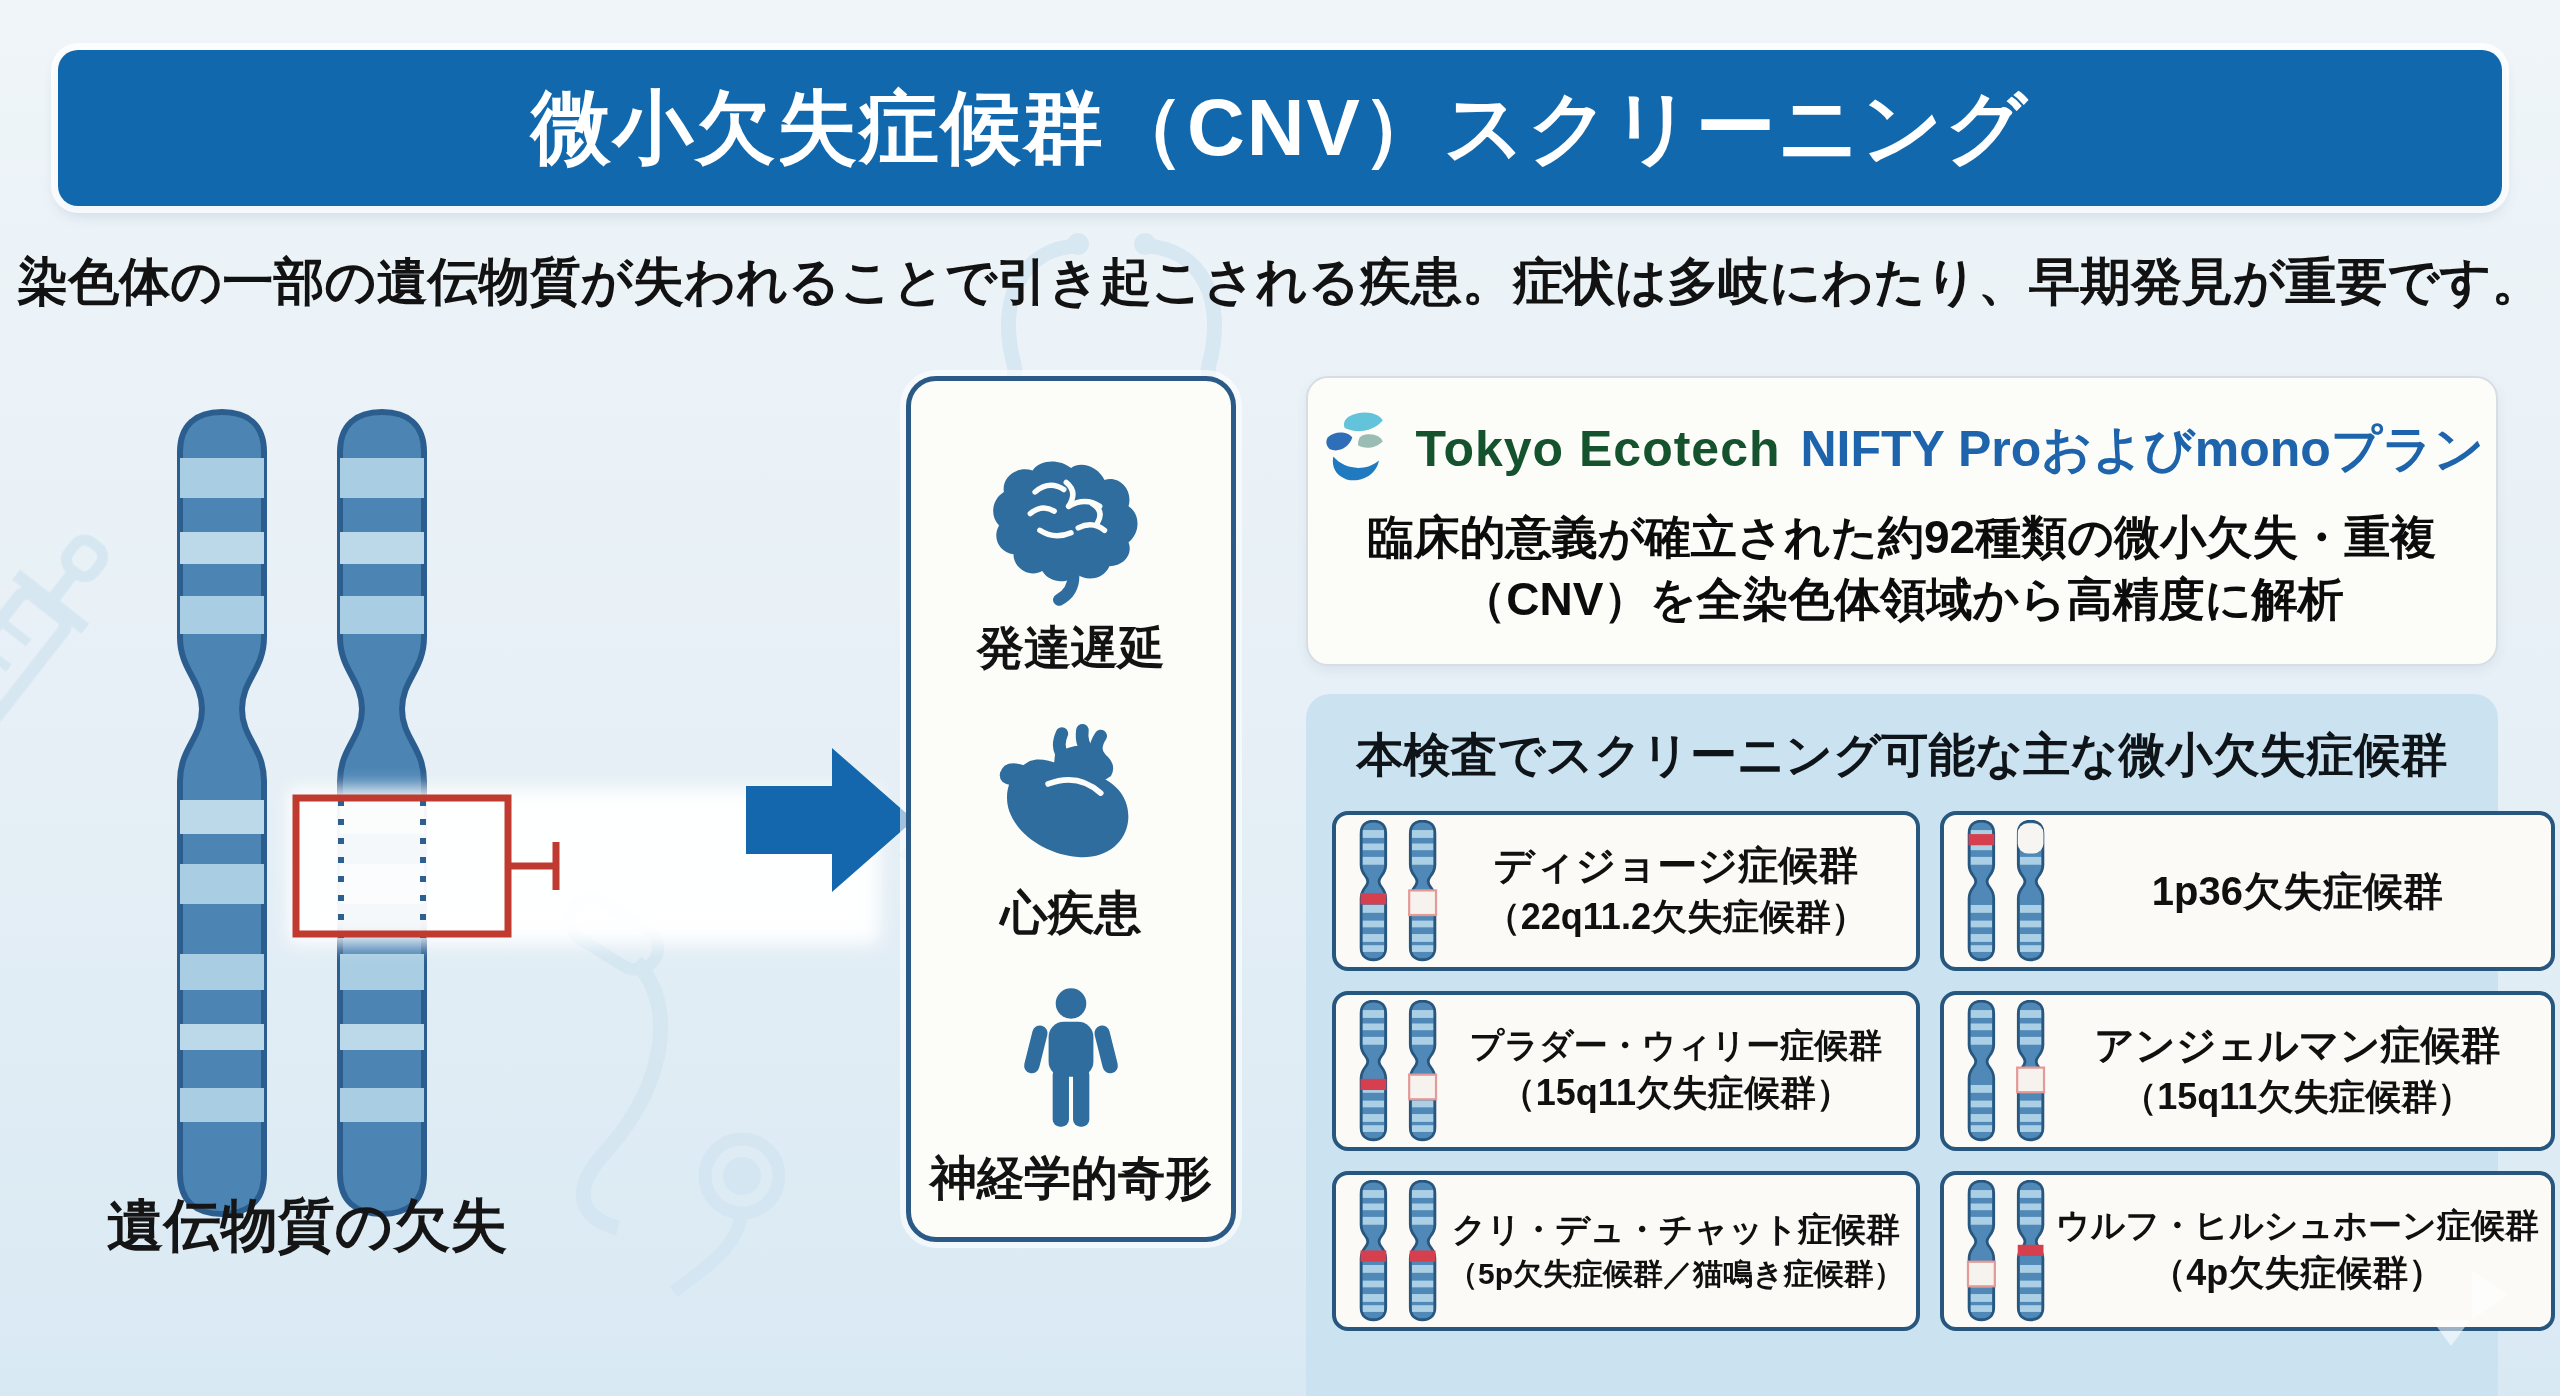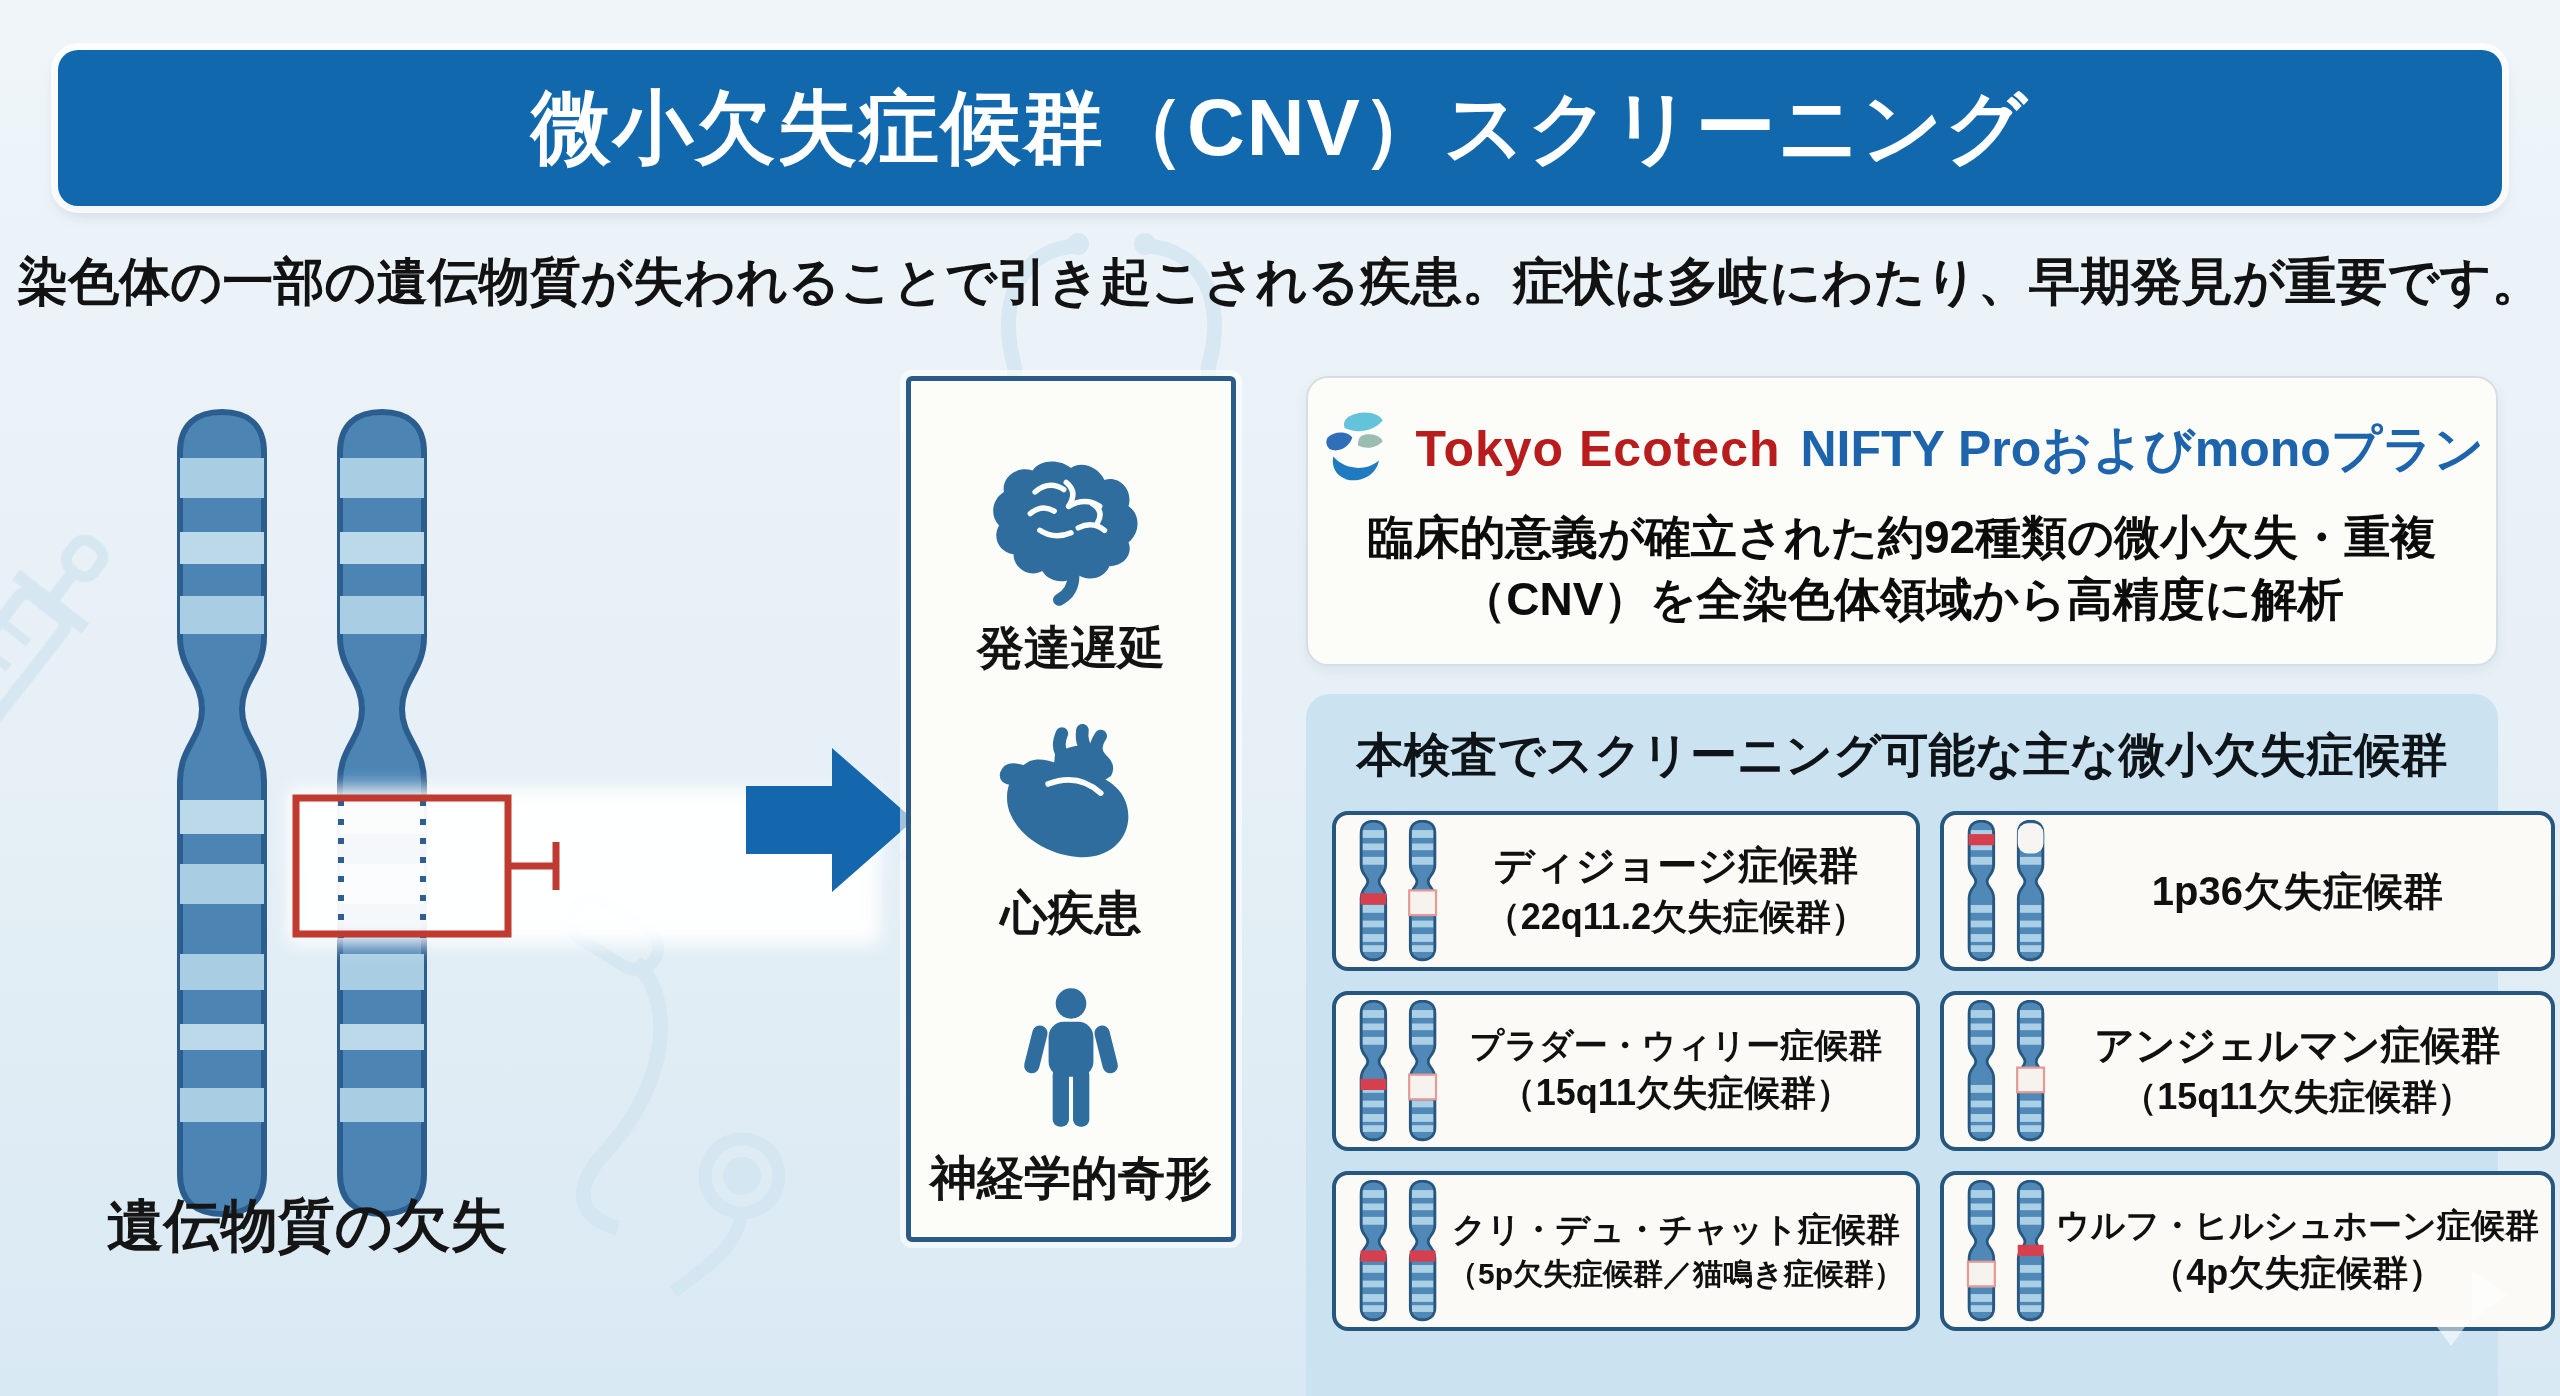--- a/index.html
+++ b/index.html
@@ -24,37 +24,37 @@
     font-size:51px;color:#121212;z-index:3;
   }
 
   
   .caption{position:absolute;left:72px;top:1188px;width:470px;text-align:center;font-size:57px;color:#151515;z-index:3;}
   .deletion-label{position:absolute;left:580px;top:832px;font-size:63px;color:#bf3b32;z-index:3;letter-spacing:4px;}
 
   
   .mid-panel{
     position:absolute;left:906px;top:376px;width:330px;height:866px;background:#fcfcf9;
-    border:5px solid #2a5a85;border-radius:6px;box-sizing:border-box;z-index:3;
+    border:5px solid #2a5a85;border-radius:30px;box-sizing:border-box;z-index:3;
     box-shadow:0 0 0 6px rgba(255,255,255,.6);
     display:flex;flex-direction:column;align-items:center;padding-top:74px;
   }
   .sym-item{display:flex;flex-direction:column;align-items:center;margin-bottom:40px;}
   .sym-icon{height:152px;display:flex;align-items:center;justify-content:center;}
   .sym-label{font-size:47px;color:#131313;margin-top:10px;white-space:nowrap;}
 
   
   .provider{
     position:absolute;left:1306px;top:376px;width:1192px;height:290px;background:#fcfcf9;
     border:2px solid #d7dde3;border-radius:22px;box-sizing:border-box;z-index:3;
     box-shadow:0 5px 12px rgba(25,70,115,.07);
     display:flex;flex-direction:column;align-items:center;justify-content:center;
   }
   .provider-row{display:flex;align-items:center;gap:20px;margin-bottom:20px;}
-  .brand{font-size:50px;color:#b91c1c;letter-spacing:1px;}
+  .brand{font-size:50px;color:#14532d;letter-spacing:1px;}
   .plan{font-size:50px;color:#1e64ad;}
   .provider-desc{font-size:46px;line-height:1.34;color:#0c0c0c;text-align:center;}
 
   
   .syn-panel{
     position:absolute;left:1306px;top:694px;width:1192px;height:813px;background:#cbe3f1;
     border-radius:24px;box-sizing:border-box;padding:26px 26px 0;z-index:3;
   }
   .syn-heading{text-align:center;font-size:47px;color:#0f1418;margin:4px 0 24px;white-space:nowrap;}
   .cards{display:grid;grid-template-columns:1fr 1fr;grid-auto-rows:160px;gap:20px;}

